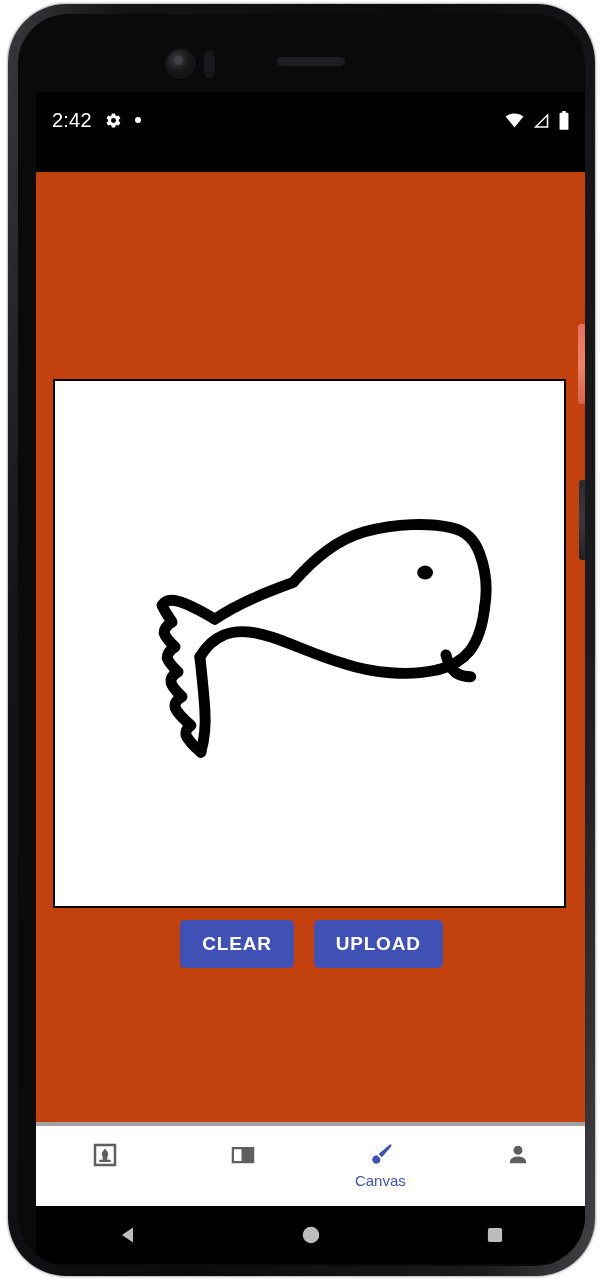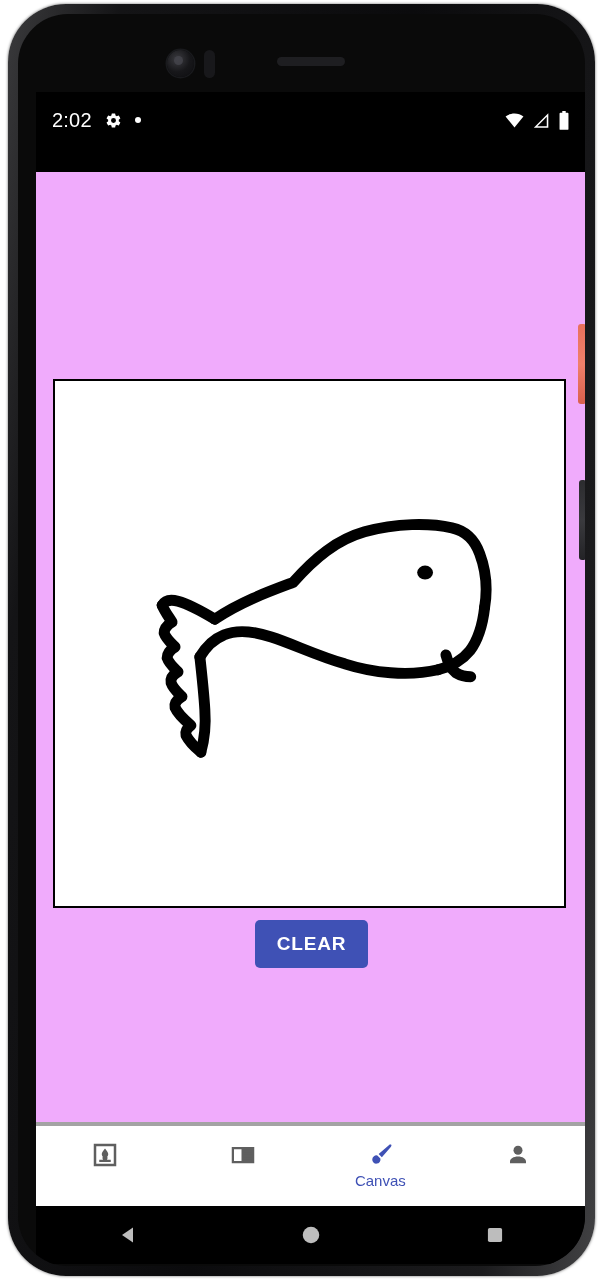--- a/index.html
+++ b/index.html
@@ -155,21 +155,21 @@
   }
   #status-right svg { display: block; }
 
   
   #app {
     position: absolute;
     left: 0;
     top: 80px;
     width: 100%;
     height: 1034px;
-    background: #f0abfc;
+    background: #c2410c;
   }
 
   #canvas-area {
     position: absolute;
     left: 17px;
     top: 207px;
     width: 513px;
     height: 529px;
     border: 2px solid #000000;
     background: #ffffff;
@@ -271,21 +271,21 @@
   <div id="device-inner">
 
     <div id="front-camera"></div>
     <div id="proximity-sensor"></div>
     <div id="earpiece"></div>
 
     <div id="screen">
 
       <div id="status-bar">
         <div id="status-left">
-          <span id="status-time">2:02</span>
+          <span id="status-time">2:42</span>
           <span class="gear-glyph">
             <svg width="17" height="17" viewBox="0 0 24 24" fill="#ffffff">
               <path d="M19.4 13c.04-.33.06-.66.06-1s-.02-.67-.06-1l2.11-1.65a.5.5 0 0 0 .12-.64l-2-3.46a.5.5 0 0 0-.6-.22l-2.49 1a7.3 7.3 0 0 0-1.73-1l-.38-2.65a.5.5 0 0 0-.5-.42h-4a.5.5 0 0 0-.49.42l-.38 2.65c-.62.26-1.2.6-1.73 1l-2.49-1a.5.5 0 0 0-.6.22l-2 3.46a.5.5 0 0 0 .12.64L4.48 11c-.04.33-.06.66-.06 1s.02.67.06 1l-2.11 1.65a.5.5 0 0 0-.12.64l2 3.46c.13.22.39.3.6.22l2.49-1c.53.4 1.11.74 1.73 1l.38 2.65c.04.24.25.42.49.42h4c.25 0 .46-.18.5-.42l.38-2.65c.62-.26 1.2-.6 1.73-1l2.49 1c.21.08.47 0 .6-.22l2-3.46a.5.5 0 0 0-.12-.64L19.4 13zM12 15.5A3.5 3.5 0 1 1 15.5 12 3.5 3.5 0 0 1 12 15.5z"></path>
             </svg>
           </span>
           <span class="notif-dot"></span>
         </div>
         <div id="status-right">
           <span>
             <svg width="21" height="17" viewBox="0 0 24 20" fill="#ffffff">
@@ -333,20 +333,21 @@
 
               <path d="M394,276 C396,284 399,290 404,294 C409,297 414,298 419,298"></path>
             </g>
 
             <ellipse cx="373" cy="193" rx="8" ry="7" fill="#000000"></ellipse>
           </svg>
         </div>
 
         <div id="action-row">
           <button class="action-button">CLEAR</button>
+          <button class="action-button">UPLOAD</button>
         </div>
 
         <div id="bottom-nav">
 
           <div class="nav-item">
             <span class="nav-icon">
               <svg width="30" height="30" viewBox="0 0 24 24" fill="#5f5f5f">
                 <path d="M3 3h18v18H3V3zm2 2v14h14V5H5z"></path>
                 <path d="M12 6.8c1.6 2 2.6 3.2 2.6 4.6 0 .8-.3 1.4-.8 1.9.1.3.2.6.2 1 0 .5-.2 1-.5 1.4h3.1v1.9H7.4v-1.9h3.1a2.3 2.3 0 0 1-.5-1.4c0-.4.1-.7.2-1-.5-.5-.8-1.1-.8-1.9 0-1.4 1-2.6 2.6-4.6z"></path>
               </svg>

